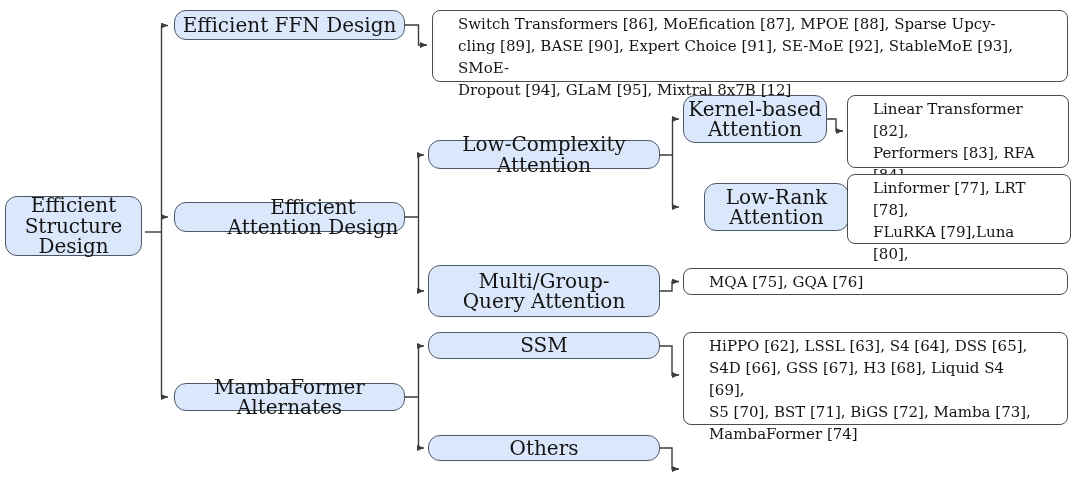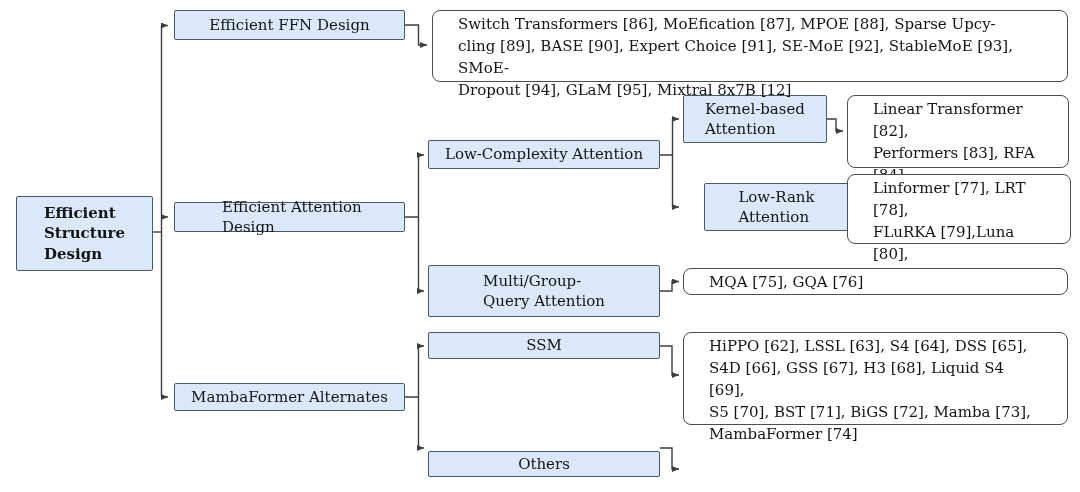--- a/index.html
+++ b/index.html
@@ -20,24 +20,24 @@
     overflow:hidden;
   }
   #wires{position:absolute;left:0;top:0;width:1080px;height:492px;}
   #wires path{stroke:var(--connector);stroke-width:1.4;fill:none;}
   #wires .arrowhead{fill:var(--connector);stroke:none;}
   .node{
     position:absolute;
     box-sizing:border-box;
     background:var(--node-fill);
     border:1.5px solid var(--node-border);
-    border-radius:2px;
+    border-radius:12px;
     display:flex;align-items:center;justify-content:center;
-    text-align:left;
-    font-size:15px;line-height:20.5px;
+    text-align:center;
+    font-size:20px;line-height:20.5px;
     white-space:pre-line;
   }
   .leaf{
     position:absolute;
     box-sizing:border-box;
     background:var(--leaf-fill);
     border:1.4px solid var(--leaf-border);
     border-radius:8px;
     font-size:15px;line-height:22px;
     padding:2px 25px;
@@ -78,33 +78,33 @@
     <path d="M660 291 H672 V281.5 H679" marker-end="url(#arr)"></path>
 
     <path d="M405 397 H418.5 M418.5 346 V448"></path>
     <path d="M418.5 346 H424" marker-end="url(#arr)"></path>
     <path d="M418.5 448 H424" marker-end="url(#arr)"></path>
 
     <path d="M660 346 H672 V375 H679" marker-end="url(#arr)"></path>
     <path d="M660 448 H672 V469 H679" marker-end="url(#arr)"></path>
   </svg>
 
-  <div class="node" style="left:16px;top:196px;width:137px;height:75px;font-weight:bold;">Efficient
+  <div class="node" style="left:5px;top:196px;width:137px;height:60px;">Efficient
 Structure
 Design</div>
 
   <div class="node" style="left:174px;top:10px;width:231px;height:30px;">Efficient FFN Design</div>
   <div class="node" style="left:174px;top:202px;width:231px;height:30px;padding-left:47px;">Efficient Attention Design</div>
   <div class="node" style="left:174px;top:383px;width:231px;height:28px;">MambaFormer Alternates</div>
 
   <div class="node" style="left:428px;top:140px;width:232px;height:29px;">Low-Complexity Attention</div>
   <div class="node" style="left:428px;top:265px;width:232px;height:52px;">Multi/Group-
 Query Attention</div>
   <div class="node" style="left:428px;top:332px;width:232px;height:27px;">SSM</div>
-  <div class="node" style="left:428px;top:435px;width:232px;height:26px;margin-top:16px;">Others</div>
+  <div class="node" style="left:428px;top:435px;width:232px;height:26px;">Others</div>
 
   <div class="node" style="left:683px;top:95px;width:144px;height:48px;">Kernel-based
 Attention</div>
   <div class="node" style="left:683px;top:183px;width:145px;height:48px;margin-left:21px;">Low-Rank
 Attention</div>
 
   <div class="leaf" style="left:432px;top:10px;width:636px;height:72px;">Switch Transformers [86], MoEfication [87], MPOE [88], Sparse Upcy-
 cling [89], BASE [90], Expert Choice [91], SE-MoE [92], StableMoE [93], SMoE-
 Dropout [94], GLaM [95], Mixtral 8x7B [12]</div>
   <div class="leaf" style="left:847px;top:95px;width:222px;height:73px;">Linear Transformer [82],

